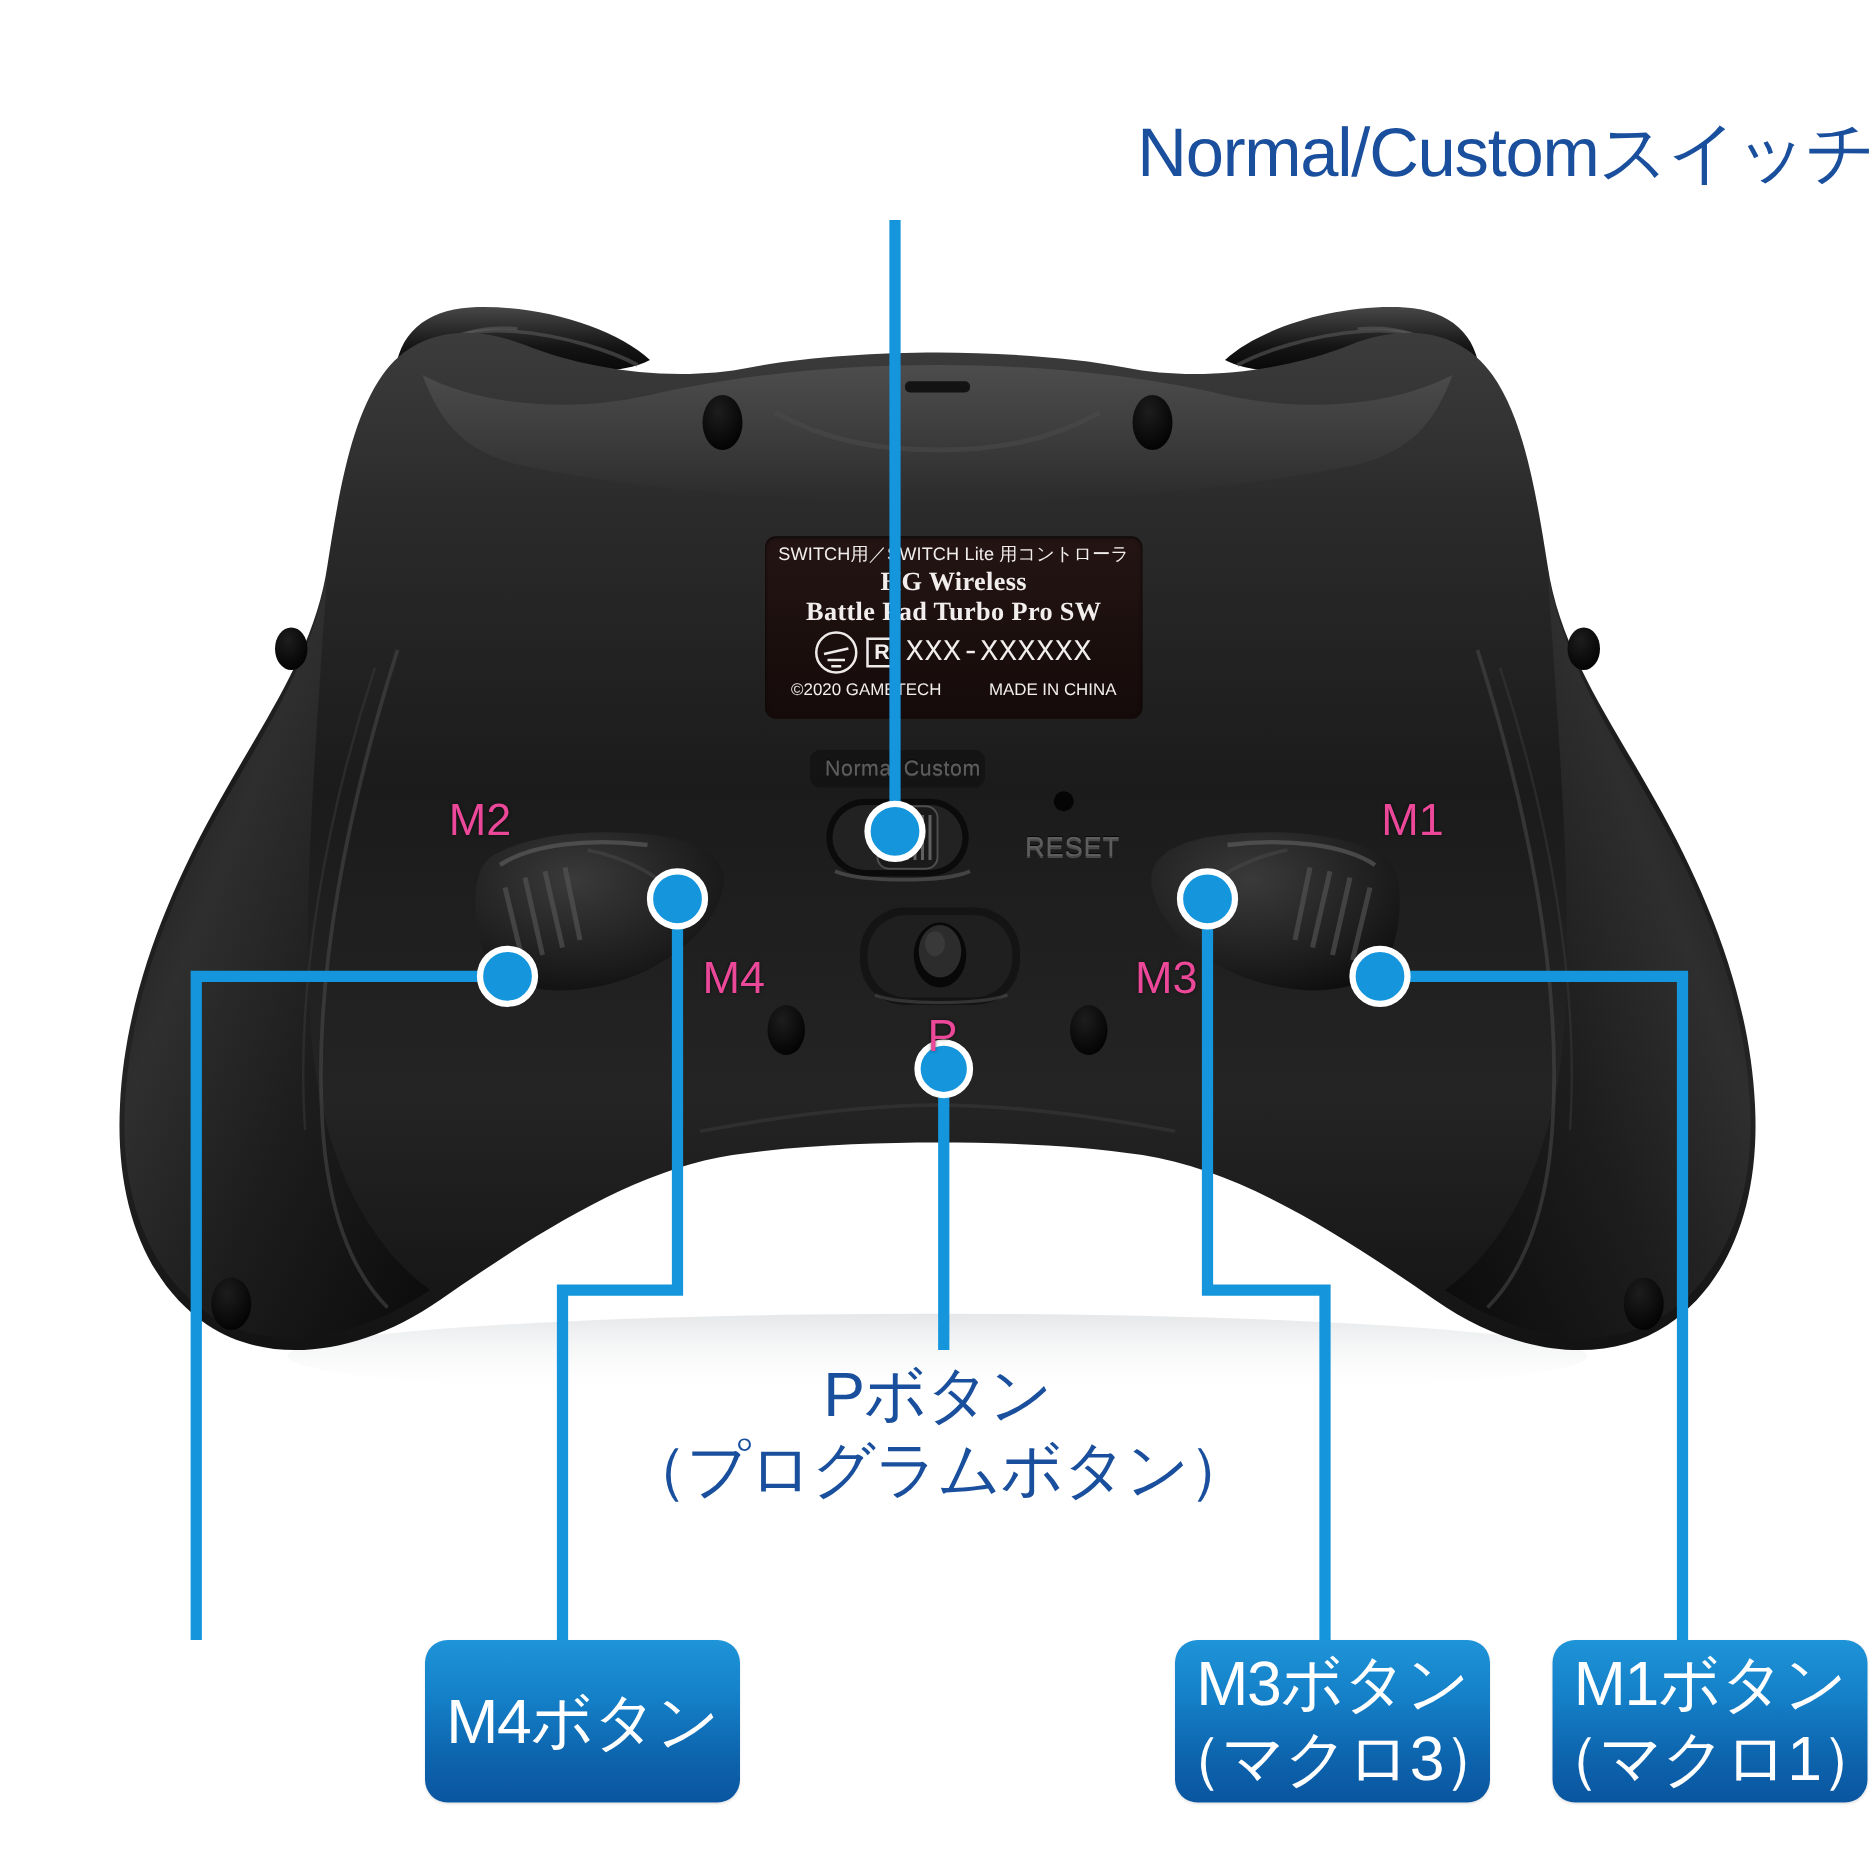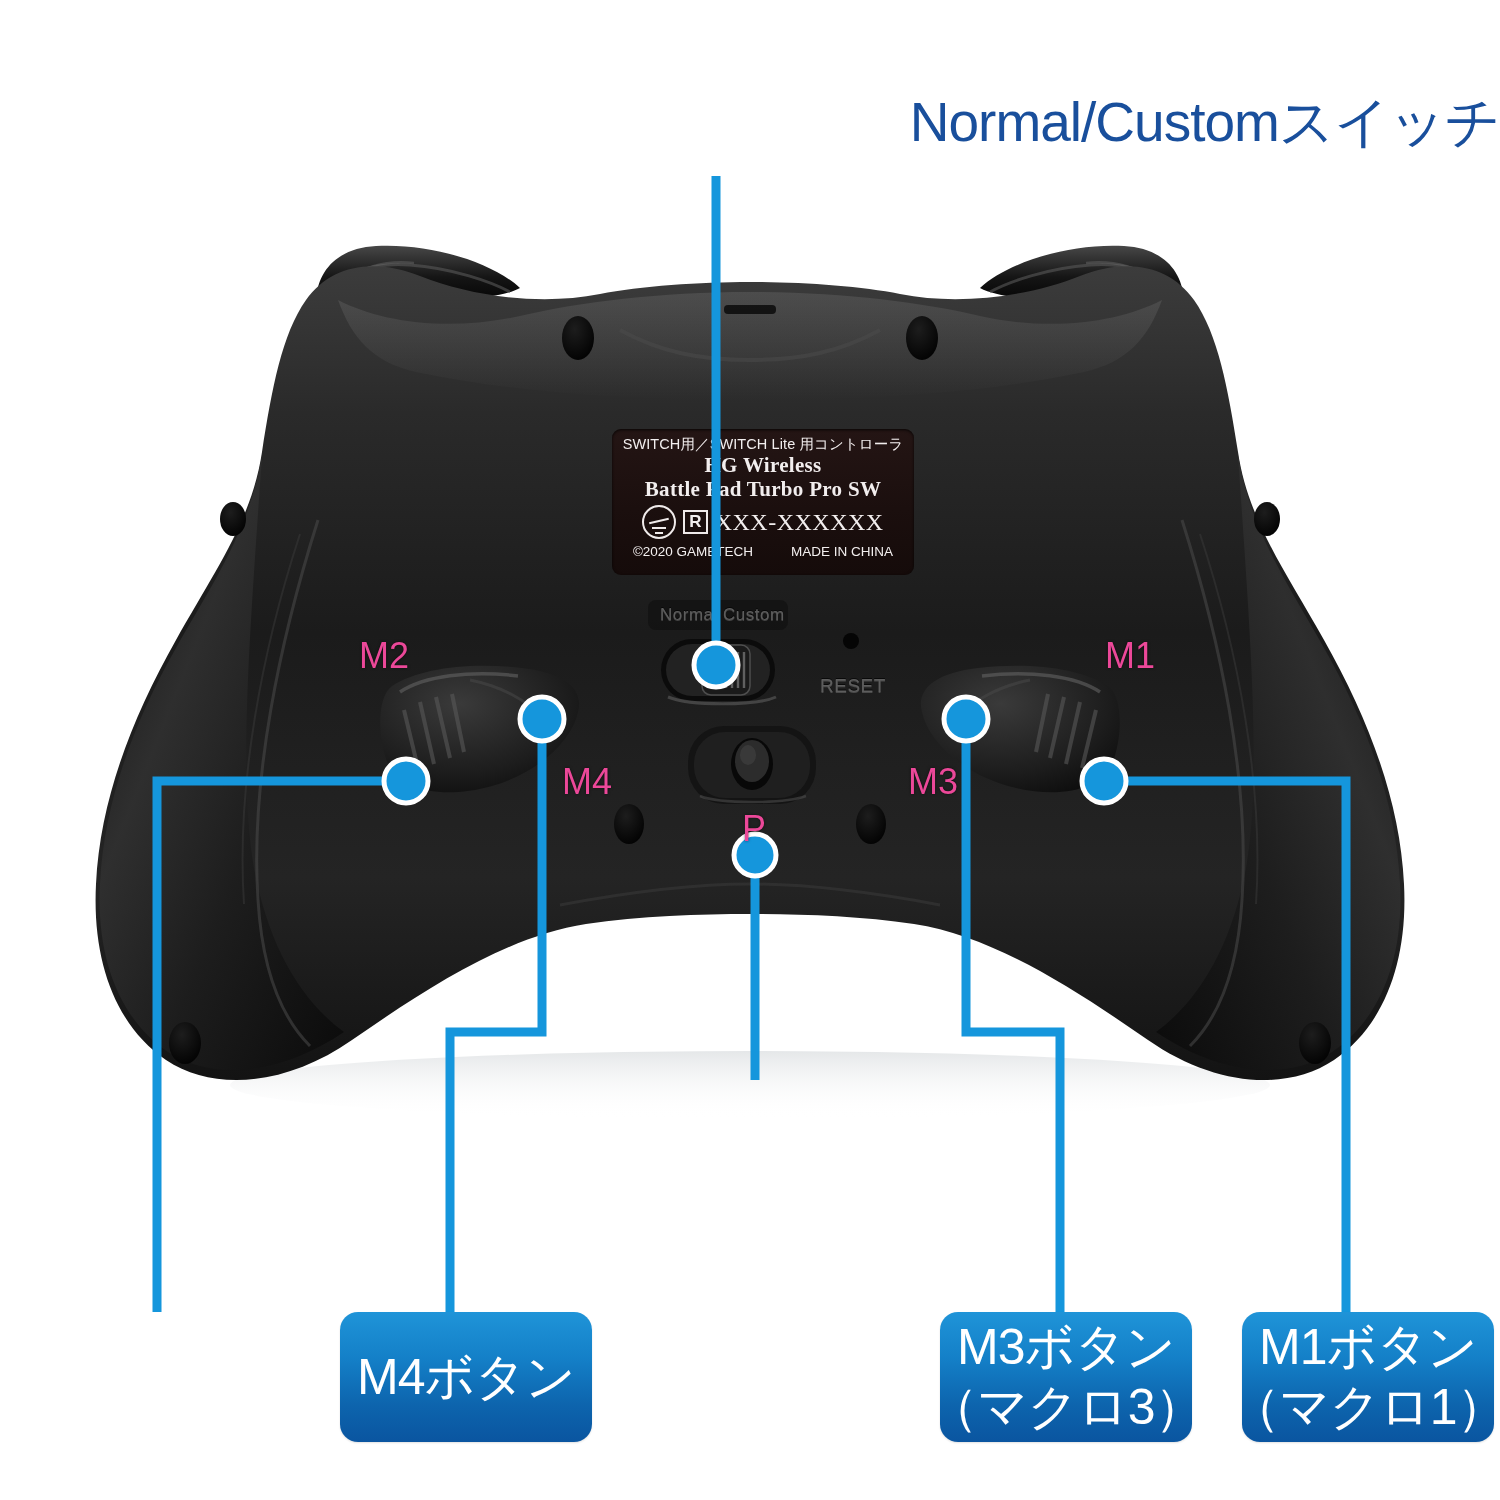--- a/index.html
+++ b/index.html
@@ -53,21 +53,21 @@
   .plate .l1{font-size:14.5px;letter-spacing:.1px;line-height:18px;font-family:"Liberation Sans",sans-serif;}
   .plate .l2{font-size:21px;font-weight:700;line-height:24px;font-family:"Liberation Serif","DejaVu Serif",serif;letter-spacing:.3px;}
   .plate .l3{font-size:21px;font-weight:700;line-height:24px;font-family:"Liberation Serif","DejaVu Serif",serif;letter-spacing:.3px;}
   .plate .rowr{display:flex;align-items:center;justify-content:center;gap:7px;margin-top:3px;height:36px;}
   .plate .tmark{width:34px;height:34px;border:2.2px solid #efeaea;border-radius:50%;position:relative;box-sizing:border-box;}
   .plate .tmark i{position:absolute;background:#efeaea;display:block;}
   .plate .tmark i.a{left:5px;right:5px;height:2.2px;top:13px;transform:rotate(-13deg);}
   .plate .tmark i.b{left:8px;right:8px;height:2.2px;top:20px;}
   .plate .tmark i.c{left:11px;right:11px;height:2.2px;top:25px;}
   .plate .rbox{border:2px solid #efeaea;font-size:17px;font-weight:700;padding:0 4px;line-height:20px;font-family:"Liberation Sans",sans-serif;}
-  .plate .serial{font-size:24px;letter-spacing:.5px;font-family:Liberation Serif, serif;}
+  .plate .serial{font-size:24px;letter-spacing:.5px;font-family:Liberation Mono, monospace;}
   .plate .l5{display:flex;justify-content:center;gap:38px;font-size:13.5px;margin-top:4px;font-family:"Liberation Sans",sans-serif;}
 
   
   .engraved{
     position:absolute;z-index:3;
     color:#5d5d5d;
     font-size:17px;
     letter-spacing:.5px;
     white-space:nowrap;
     text-shadow:0 1px 0 rgba(160,160,160,.35), 0 -1px 0 rgba(0,0,0,.65);
@@ -294,21 +294,21 @@
       <span class="rbox">R</span>
       <span class="serial">XXX-XXXXXX</span>
     </div>
     <div class="l5">
       <span>©2020 GAMETECH</span>
       <span>MADE IN CHINA</span>
     </div>
   </div>
 
   <div class="engraved" style="left:660px;top:605px;">Normal  Custom</div>
-  <div class="engraved" style="left:820px;top:665px;font-size:19px;margin-top:10px;">RESET</div>
+  <div class="engraved" style="left:820px;top:665px;font-size:22px;">RESET</div>
 
   <div class="devlabel" style="left:359px;top:635px;">M2</div>
   <div class="devlabel" style="left:562px;top:761px;">M4</div>
   <div class="devlabel" style="left:1105px;top:635px;">M1</div>
   <div class="devlabel" style="left:908px;top:761px;">M3</div>
   <div class="devlabel" style="left:742px;top:808px;">P</div>
 
   <svg class="layer above" viewBox="0 0 1500 1500">
     <g fill="none" stroke="#1596dc" stroke-width="9" stroke-linecap="butt" stroke-linejoin="miter">
 
@@ -328,20 +328,24 @@
     <g>
       <circle cx="716" cy="665" r="22" fill="#1596dc" stroke="#ffffff" stroke-width="5"></circle>
       <circle cx="406" cy="781" r="22" fill="#1596dc" stroke="#ffffff" stroke-width="5"></circle>
       <circle cx="542" cy="719" r="22" fill="#1596dc" stroke="#ffffff" stroke-width="5"></circle>
       <circle cx="755" cy="855" r="21" fill="#1596dc" stroke="#ffffff" stroke-width="5"></circle>
       <circle cx="966" cy="719" r="22" fill="#1596dc" stroke="#ffffff" stroke-width="5"></circle>
       <circle cx="1104" cy="781" r="22" fill="#1596dc" stroke="#ffffff" stroke-width="5"></circle>
     </g>
   </svg>
 
+  <div class="ptext">
+    <div>Pボタン</div>
+    <div>（プログラムボタン）</div>
+  </div>
 
 
   <div class="callout" style="left:340px;top:1312px;width:252px;height:130px;">
     <div>M4ボタン</div>
   </div>
 
   <div class="callout" style="left:940px;top:1312px;width:252px;height:130px;">
     <div>M3ボタン</div>
     <div>（マクロ3）</div>
   </div>

